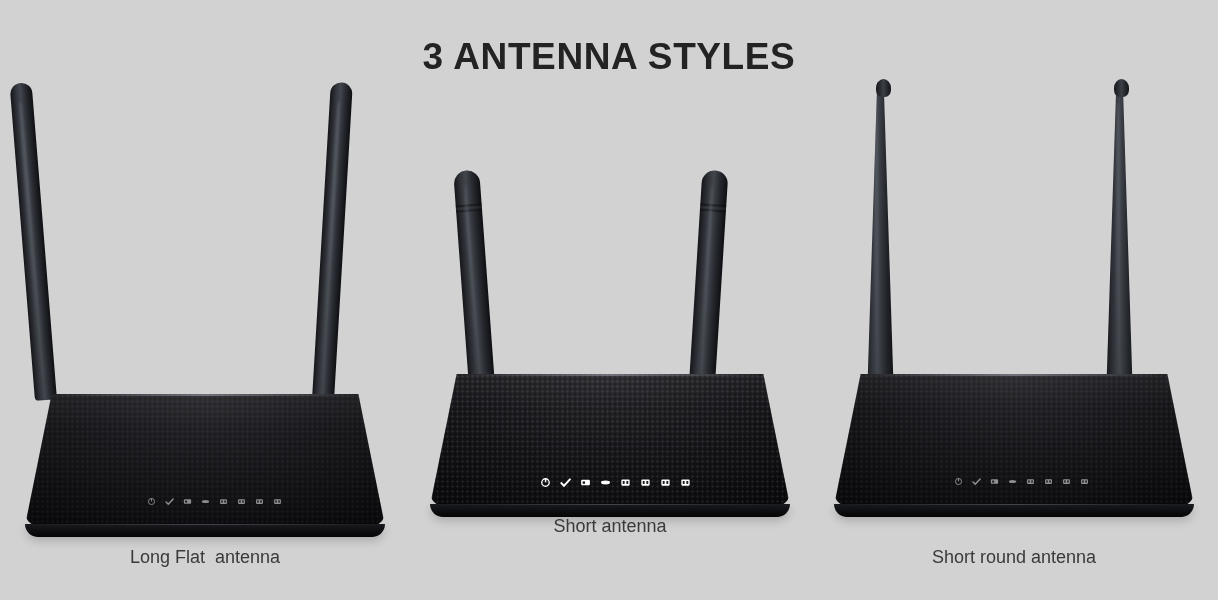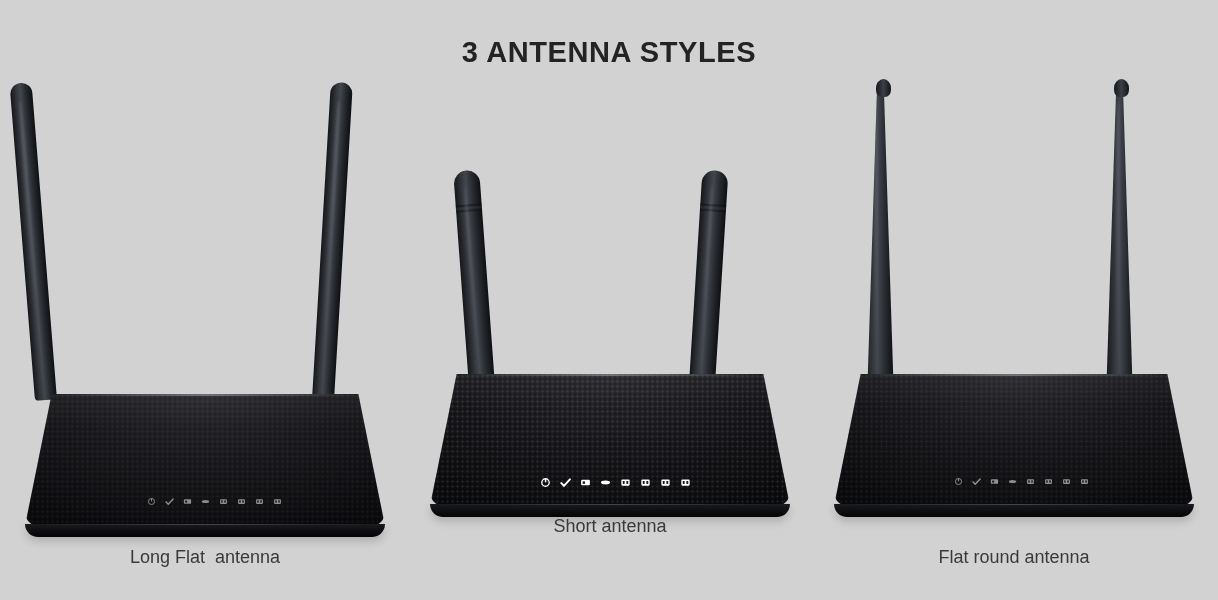--- a/index.html
+++ b/index.html
@@ -15,21 +15,21 @@
     position: relative;
   }
 
   
   .title {
     position: absolute;
     top: 36px;
     left: 0;
     width: 100%;
     text-align: center;
-    font-size: 29px;
+    font-size: 37px;
     font-weight: bold;
     letter-spacing: 0.6px;
     color: #232323;
     font-family: "Liberation Sans", sans-serif;
   }
 
   
   .products {
     position: absolute;
     top: 0;
@@ -455,16 +455,16 @@
                   <rect x="1.2" y="2.4" width="7.6" height="5.4" rx="1" fill="#e0e0e0"></rect>
                   <rect x="2.5" y="3.7" width="1.6" height="2.6" fill="#1a1a1a"></rect>
                   <rect x="5.9" y="3.7" width="1.6" height="2.6" fill="#1a1a1a"></rect>
                 </svg>
               </div>
           </div>
         </div>
         <div class="body-base"></div>
       </div>
     </div>
-    <div class="caption">Flat round antenna</div>
+    <div class="caption">Short round antenna</div>
   </div>
 
 </div>
 
 </body></html>

